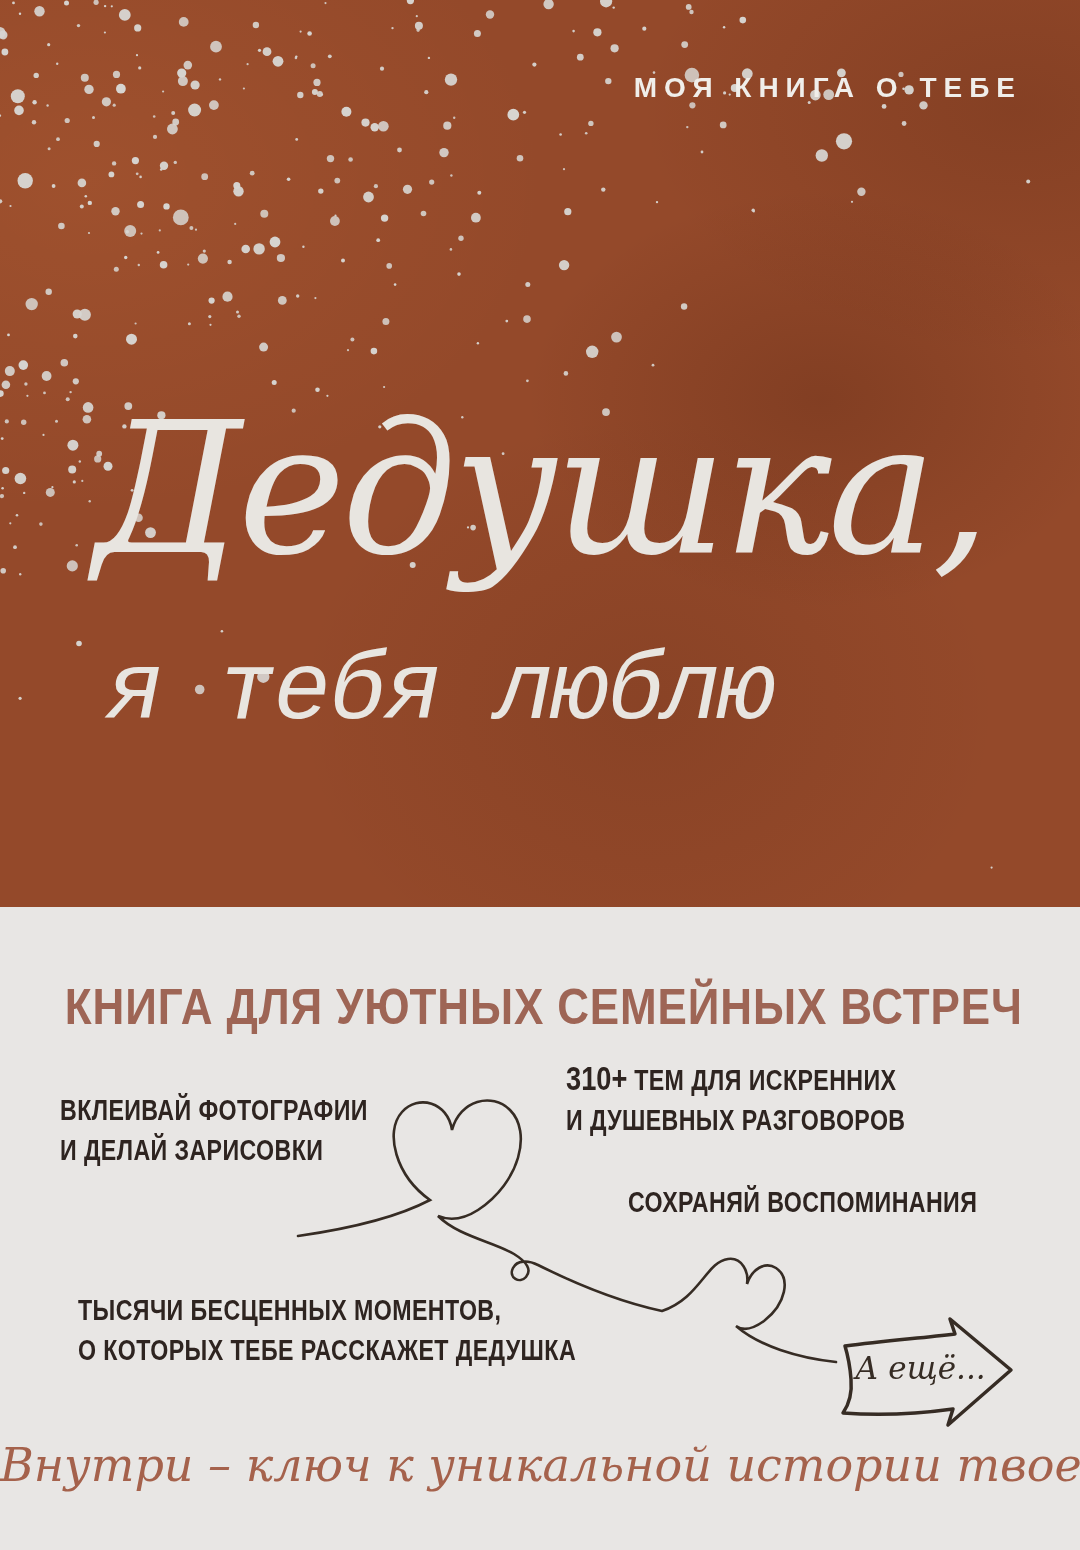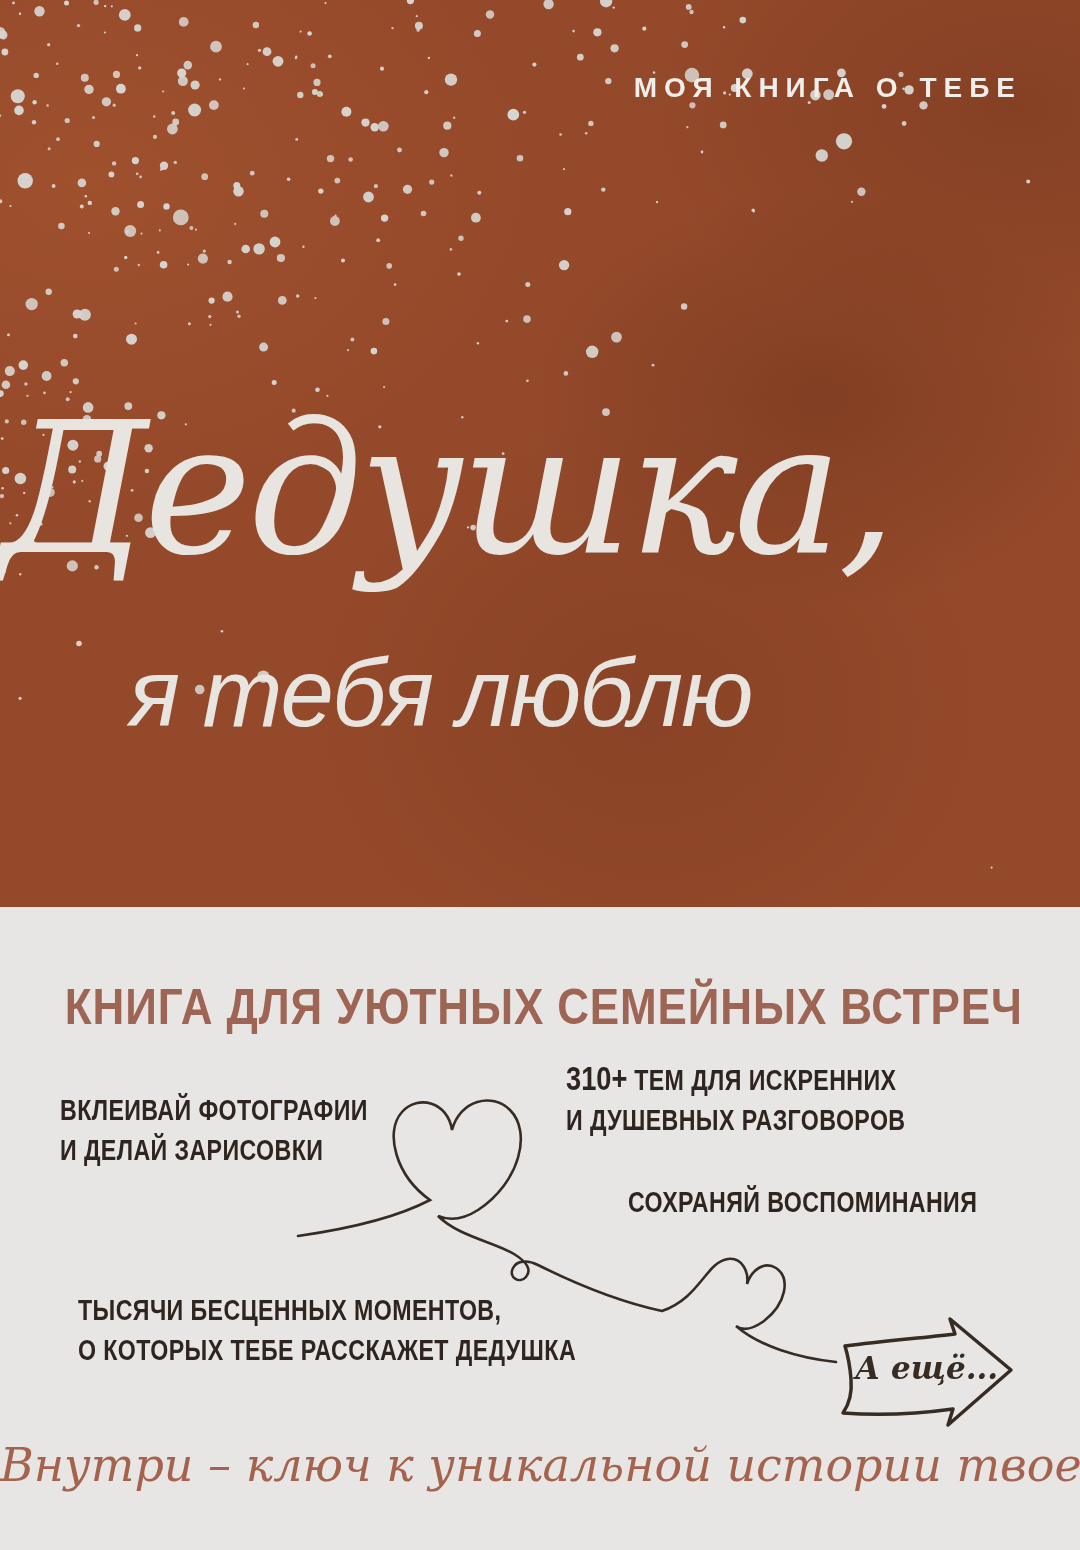--- a/index.html
+++ b/index.html
@@ -23,28 +23,29 @@
   .speckles{position:absolute;left:0;top:0;width:1080px;height:907px;display:block;}
   .speckles circle{fill:var(--speckle,#d7d5d1);}
 
   .series{
     position:absolute;top:72px;right:58px;
     font-size:28px;font-weight:700;letter-spacing:7px;
     color:#f0eeea;white-space:nowrap;
   }
   .title{
     position:absolute;left:0;top:398px;width:1080px;margin:0;
+    text-align:center;
     font-family:"DejaVu Serif",serif;font-style:italic;font-weight:400;
     font-size:182px;line-height:1;color:var(--title-col,#e8e5e0);
     letter-spacing:-4px;
   }
   .subtitle{
     position:absolute;left:0;top:640px;width:880px;
     text-align:center;
-    font-family:Liberation Sans, sans-serif;font-style:italic;
+    font-family:Liberation Mono, monospace;font-style:italic;
     font-size:96px;line-height:1.1;color:var(--title-col,#e8e5e0);
     letter-spacing:-2px;
   }
 
   
   .bottom{
     position:absolute;left:0;top:930px;width:1080px;height:643px;
     background:var(--panel,#e8e6e4);
   }
   .headline{
@@ -67,21 +68,21 @@
   .moments{left:78px;top:360px;}
 
   .doodle{position:absolute;left:280px;top:160px;width:580px;height:290px;}
   .doodle path{fill:none;stroke:var(--ink,#362c24);stroke-width:2.6;stroke-linecap:round;}
 
   .arrow-wrap{position:absolute;left:833px;top:386px;width:185px;height:112px;}
   .arrow-wrap svg{position:absolute;left:0;top:0;width:185px;height:112px;}
   .arrow-wrap svg path{fill:none;stroke:var(--ink,#362c24);stroke-width:3.5;stroke-linejoin:round;stroke-linecap:round;}
   .arrow-label{
     position:absolute;left:22px;top:34px;width:100px;text-align:left;
-    font-family:"DejaVu Serif",serif;font-style:italic;font-weight:700;
+    font-family:"DejaVu Serif",serif;font-style:italic;font-weight:400;
     font-size:31px;color:var(--ink,#362c24);white-space:nowrap;
   }
   .tagline{
     position:absolute;left:0;top:508px;width:1080px;
     text-align:center;white-space:nowrap;
     font-family:"DejaVu Serif",serif;font-style:italic;
     font-size:46px;letter-spacing:0px;
     color:var(--script-col,#a5624c);
   }
 </style>

